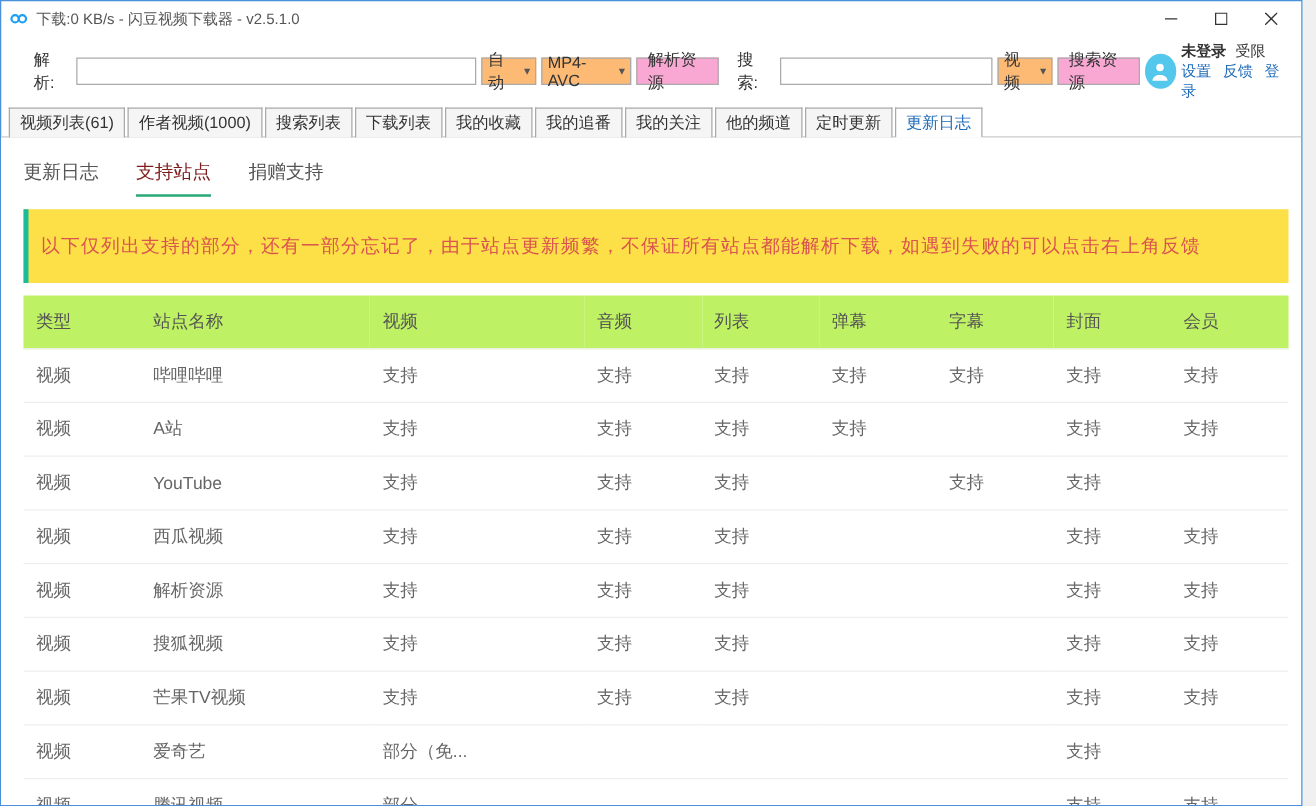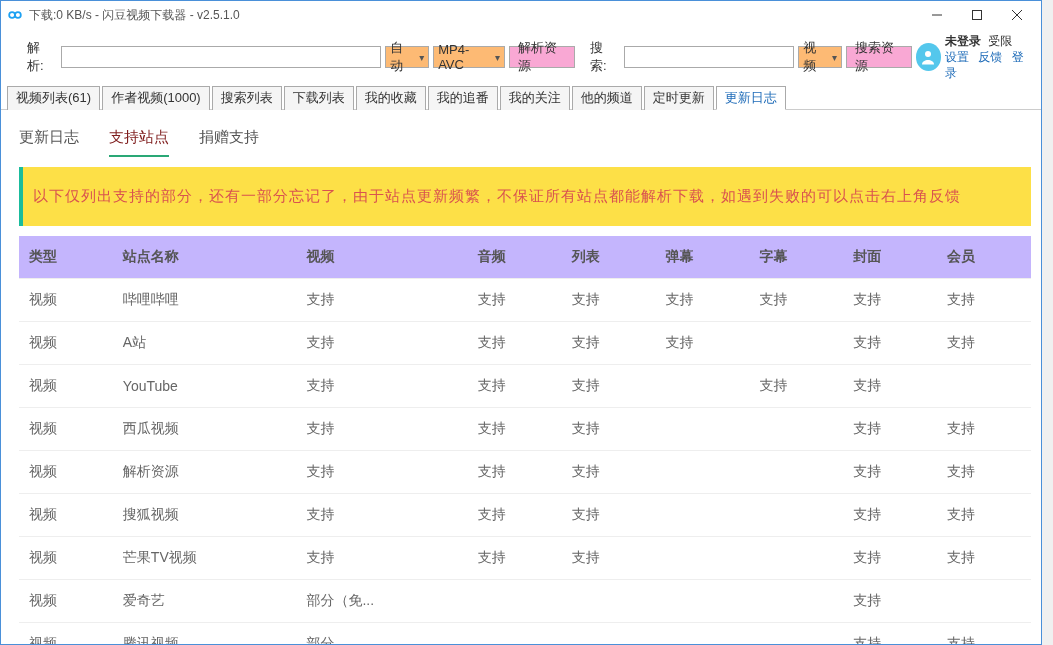--- a/index.html
+++ b/index.html
@@ -32,21 +32,21 @@
   .content { flex:1; overflow:auto; background:#fff; }
   .inner { padding:14px 10px 0 18px; }
   .subtabs { display:flex; gap:30px; font-size:15px; color:#555; padding:4px 0 10px 0; }
   .subtabs .stab { padding-bottom:8px; cursor:pointer; }
   .subtabs .stab.active { color:#7f1d1d; border-bottom:2px solid #2aa876; }
 
   .notice { border-left:4px solid #1abc9c; background:#fde047; padding:20px 10px; color:#d9534f; font-size:15px; letter-spacing:1px; margin-bottom:10px; }
 
   table.sites { width:100%; border-collapse:collapse; font-size:14px; }
   table.sites th, table.sites td { text-align:left; padding:12px 10px; border-bottom:1px solid #eee; color:#666; }
-  table.sites th { font-weight:bold; color:#555; background:#c4b5fd; }
+  table.sites th { font-weight:normal; color:#555; background:#bef264; }
 </style>
 </head>
 <body>
 
 <div class="window">
 
   <div class="titlebar">
     <span class="appicon">
       <svg width="14" height="14" viewBox="0 0 24 24" fill="none" stroke="currentColor" stroke-width="3">
           <circle cx="7" cy="12" r="5"></circle>

